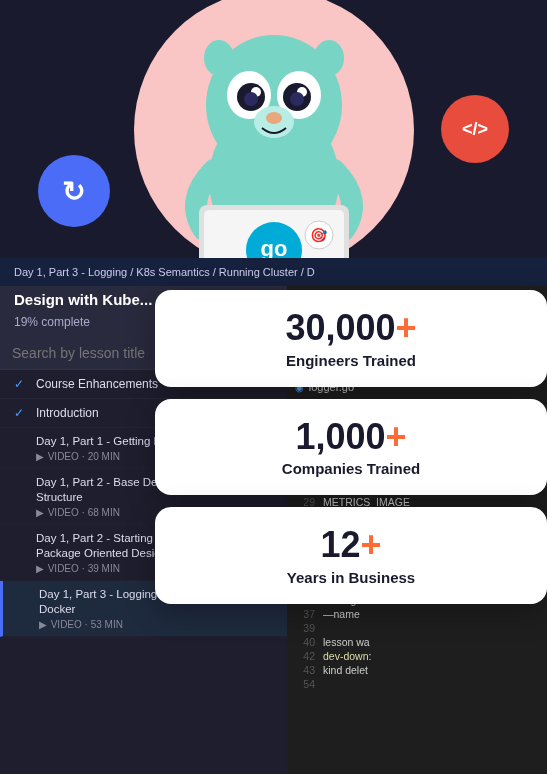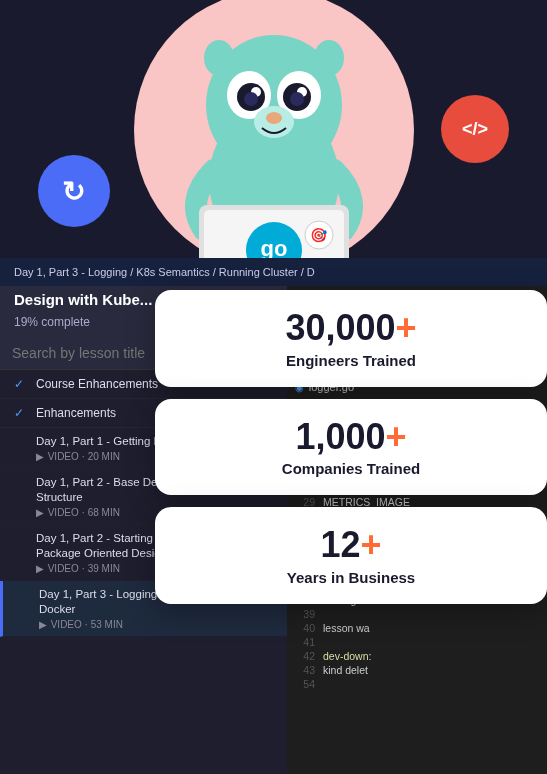--- a/index.html
+++ b/index.html
@@ -396,21 +396,21 @@
     <span class="search-chevron">▼</span>
   </div>
 
   <div class="lesson-item">
     <span class="lesson-check">✓</span>
     <span class="lesson-name">Course Enhancements</span>
   </div>
 
   <div class="lesson-item">
     <span class="lesson-check">✓</span>
-    <span class="lesson-name">Enhancements</span>
+    <span class="lesson-name">Introduction</span>
   </div>
 
 
   <div class="sub-lesson">
     <div class="sub-lesson-name">Day 1, Part 1 - Getting Prepa...</div>
     <div class="sub-lesson-meta">
       <span>▶</span>
       <span>VIDEO · 20 MIN</span>
     </div>
   </div>
@@ -531,30 +531,30 @@
       </div>
     <div class="code-line">
         <span class="line-num">35</span>
         <span class="line-code">  kind creat</span>
       </div>
     <div class="code-line">
         <span class="line-num">36</span>
         <span class="line-code">    —imag</span>
       </div>
     <div class="code-line">
+        <span class="line-num">37</span>
+        <span class="line-code">    —name</span>
+      </div>
+    <div class="code-line">
         <span class="line-num">39</span>
         <span class="line-code"></span>
       </div>
     <div class="code-line">
         <span class="line-num">40</span>
         <span class="line-code">  lesson wa</span>
-      </div>
-    <div class="code-line">
-        <span class="line-num">41</span>
-        <span class="line-code"></span>
       </div>
     <div class="code-line">
         <span class="line-num">42</span>
         <span class="line-code"><span class="fn">dev-down:</span></span>
       </div>
     <div class="code-line">
         <span class="line-num">43</span>
         <span class="line-code">  kind delet</span>
       </div>
     <div class="code-line">

